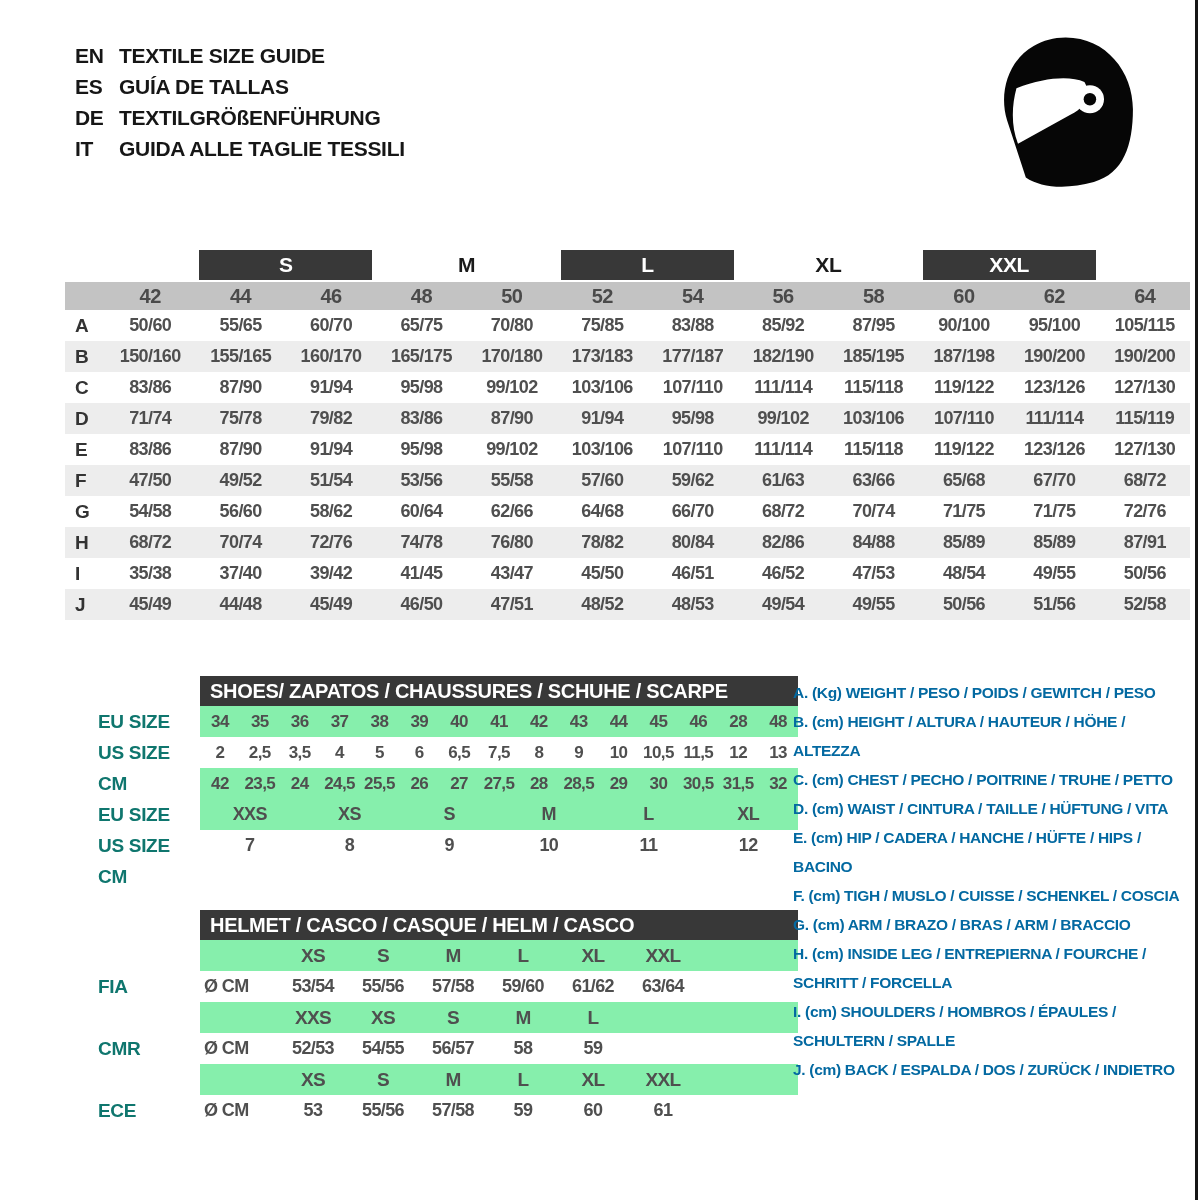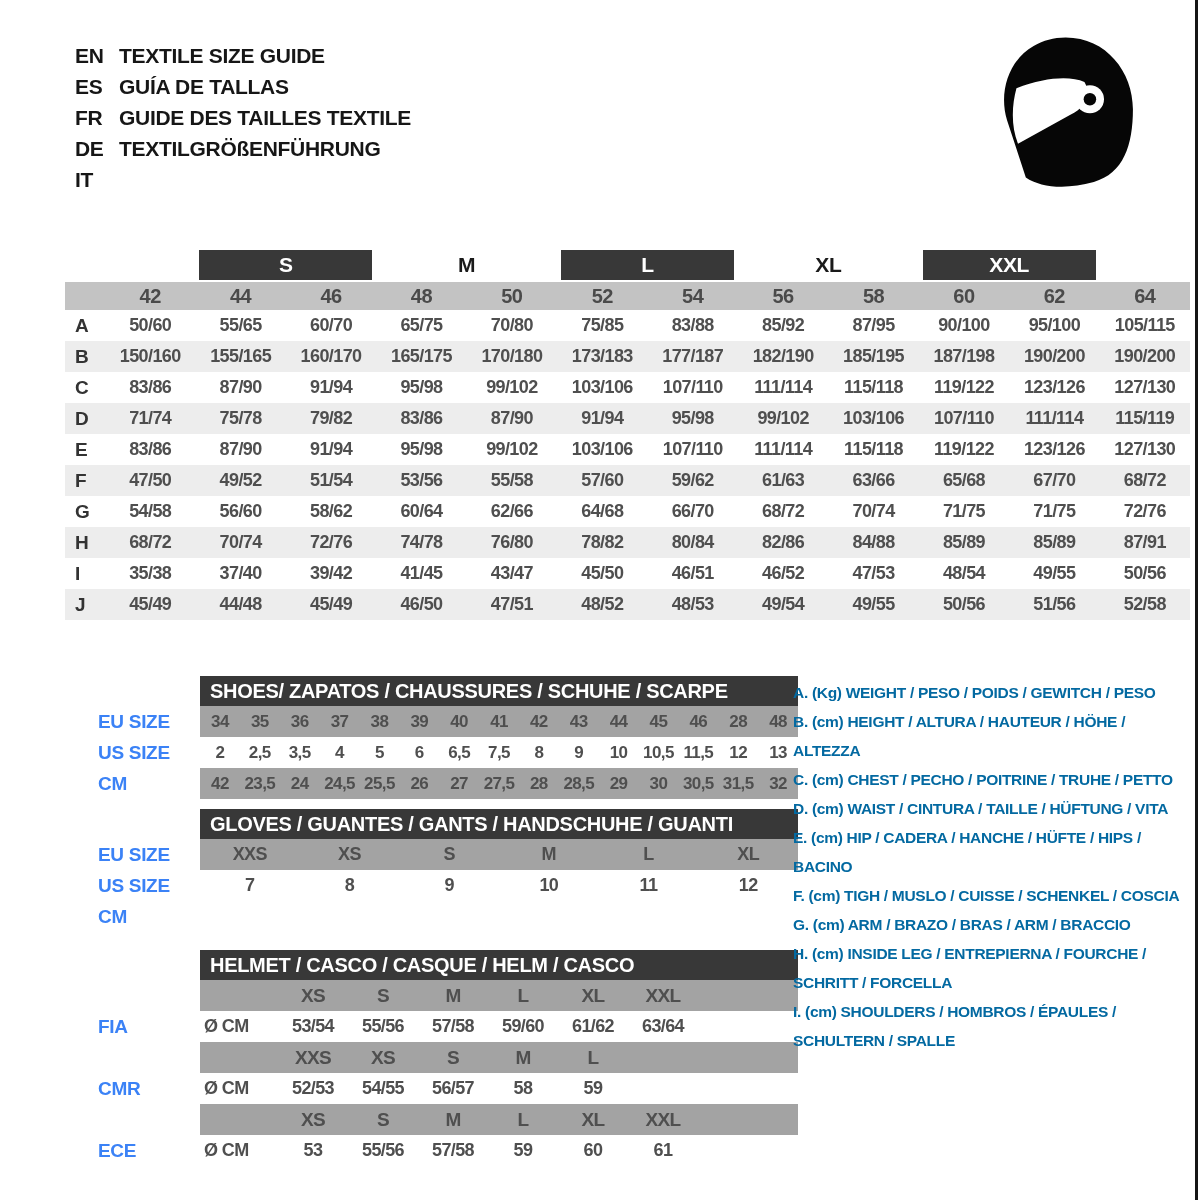--- a/index.html
+++ b/index.html
@@ -27,26 +27,26 @@
   .size-row { height:31px; }
   .size-row.stripe { background:#ededed; }
   .row-label { display:flex; align-items:center; padding-left:10px; font-weight:bold; font-size:19px; color:#333; }
   .size-cell { display:flex; align-items:center; justify-content:center; font-weight:bold; font-size:18px; color:#4f4f4f; letter-spacing:-0.6px; white-space:nowrap; }
 
   
   .sub-block { position:absolute; left:78px; width:700px;margin-left:20px; }
   .shoes-block { top:676px; }
   .bar { margin-left:102px; height:30px; background:#383838; color:#fff; font-weight:bold; font-size:20px; letter-spacing:-0.3px; display:flex; align-items:center; padding-left:10px; }
   .sub-row { display:flex; height:31px; }
-  .sub-row .rowlabel { width:102px; display:flex; align-items:center; font-weight:bold; font-size:19px; color:#3b82f6; letter-spacing:-0.3px; }
+  .sub-row .rowlabel { width:102px; display:flex; align-items:center; font-weight:bold; font-size:19px; color:#0f766e; letter-spacing:-0.3px; }
   .sub-row .cells { flex:1; display:grid; }
   .cells.c15 { grid-template-columns:repeat(15, 1fr); }
   .cells.c6 { grid-template-columns:repeat(6, 1fr); }
   .cells.helm { grid-template-columns:78px repeat(6, 70px) 1fr; }
-  .sub-row .cells.gray { background:#a3a3a3; }
+  .sub-row .cells.gray { background:#86efac; }
   .sub-cell { display:flex; align-items:center; justify-content:center; font-weight:bold; color:#4f4f4f; letter-spacing:-0.6px; white-space:nowrap; font-size:18px; }
   .sub-cell.s15 { font-size:17px; }
   .sub-cell.szhdr { font-size:19px; }
   .sub-cell.unit { justify-content:flex-start; padding-left:4px; color:#4f4f4f; }
   .gap10 { margin-top:10px; }
   .gap18 { margin-top:18px; }
 
   
   .legend { position:absolute; left:793px; top:678px; width:397px; }
   .legend-item { font-weight:bold; font-size:15.5px; line-height:29px; color:#0369a1; letter-spacing:-0.3px; }
@@ -59,29 +59,26 @@
   <div class="lang-titles" id="lang-titles">
       <div class="title-line">
         <span class="lang-code">EN</span>
         <span>TEXTILE SIZE GUIDE</span>
       </div>
       <div class="title-line">
         <span class="lang-code">ES</span>
         <span>GUÍA DE TALLAS</span>
       </div>
       <div class="title-line">
-        <span class="lang-code">FR</span>
-        <span>GUIDE DES TAILLES TEXTILE</span>
-      </div>
-      <div class="title-line">
         <span class="lang-code">DE</span>
         <span>TEXTILGRÖßENFÜHRUNG</span>
       </div>
       <div class="title-line">
         <span class="lang-code">IT</span>
+        <span>GUIDA ALLE TAGLIE TESSILI</span>
       </div>
     </div>
 
   <div class="helmet-icon">
     <svg viewBox="0 0 110 110" width="172" height="175" xmlns="http://www.w3.org/2000/svg">
       <path d="M58 7 C84 7 101 29 101 53 C101 76 95 94 76 99.5 C58 104.5 42 103 32.5 96.5 L20.5 60 C15 42 21.5 21.5 37.5 12.5 C44 8.8 50 7 58 7 Z" fill="#060606"></path>
       <path d="M26.5 39.5 C45 32.5 60.5 31.5 70 35.5 C74.5 43.5 70.5 52 61 56.5 L27.5 75 C23 64 23.5 50.5 26.5 39.5 Z" fill="#ffffff"></path>
       <circle cx="73.5" cy="46.5" r="9" fill="#ffffff"></circle>
       <circle cx="73.5" cy="46.5" r="4" fill="#060606"></circle>
     </svg>
@@ -322,21 +319,20 @@
             <div class="sub-cell s15">28,5</div>
             <div class="sub-cell s15">29</div>
             <div class="sub-cell s15">30</div>
             <div class="sub-cell s15">30,5</div>
             <div class="sub-cell s15">31,5</div>
             <div class="sub-cell s15">32</div>
           </div>
         </div>
       </div>
 
-    <div class="bar gap10">GLOVES / GUANTES / GANTS / HANDSCHUHE / GUANTI</div>
     <div id="gloves-rows">
         <div class="sub-row">
           <div class="rowlabel">EU SIZE</div>
           <div class="cells c6 gray">
             <div class="sub-cell ">XXS</div>
             <div class="sub-cell ">XS</div>
             <div class="sub-cell ">S</div>
             <div class="sub-cell ">M</div>
             <div class="sub-cell ">L</div>
             <div class="sub-cell ">XL</div>
@@ -438,16 +434,17 @@
   <div class="legend" id="legend">
       <div class="legend-item">A. (Kg) WEIGHT / PESO / POIDS / GEWITCH / PESO</div>
       <div class="legend-item">B. (cm) HEIGHT / ALTURA / HAUTEUR / HÖHE / ALTEZZA</div>
       <div class="legend-item">C. (cm) CHEST / PECHO / POITRINE / TRUHE / PETTO</div>
       <div class="legend-item">D. (cm) WAIST / CINTURA / TAILLE / HÜFTUNG / VITA</div>
       <div class="legend-item">E. (cm) HIP / CADERA / HANCHE / HÜFTE / HIPS / BACINO</div>
       <div class="legend-item">F. (cm) TIGH / MUSLO / CUISSE / SCHENKEL / COSCIA</div>
       <div class="legend-item">G. (cm) ARM / BRAZO / BRAS / ARM / BRACCIO</div>
       <div class="legend-item">H. (cm) INSIDE LEG / ENTREPIERNA / FOURCHE / SCHRITT / FORCELLA</div>
       <div class="legend-item">I. (cm) SHOULDERS / HOMBROS / ÉPAULES / SCHULTERN / SPALLE</div>
+      <div class="legend-item">J. (cm) BACK / ESPALDA / DOS / ZURÜCK / INDIETRO</div>
     </div>
 
   <div class="right-edge"></div>
 </div>
 
 </body></html>

